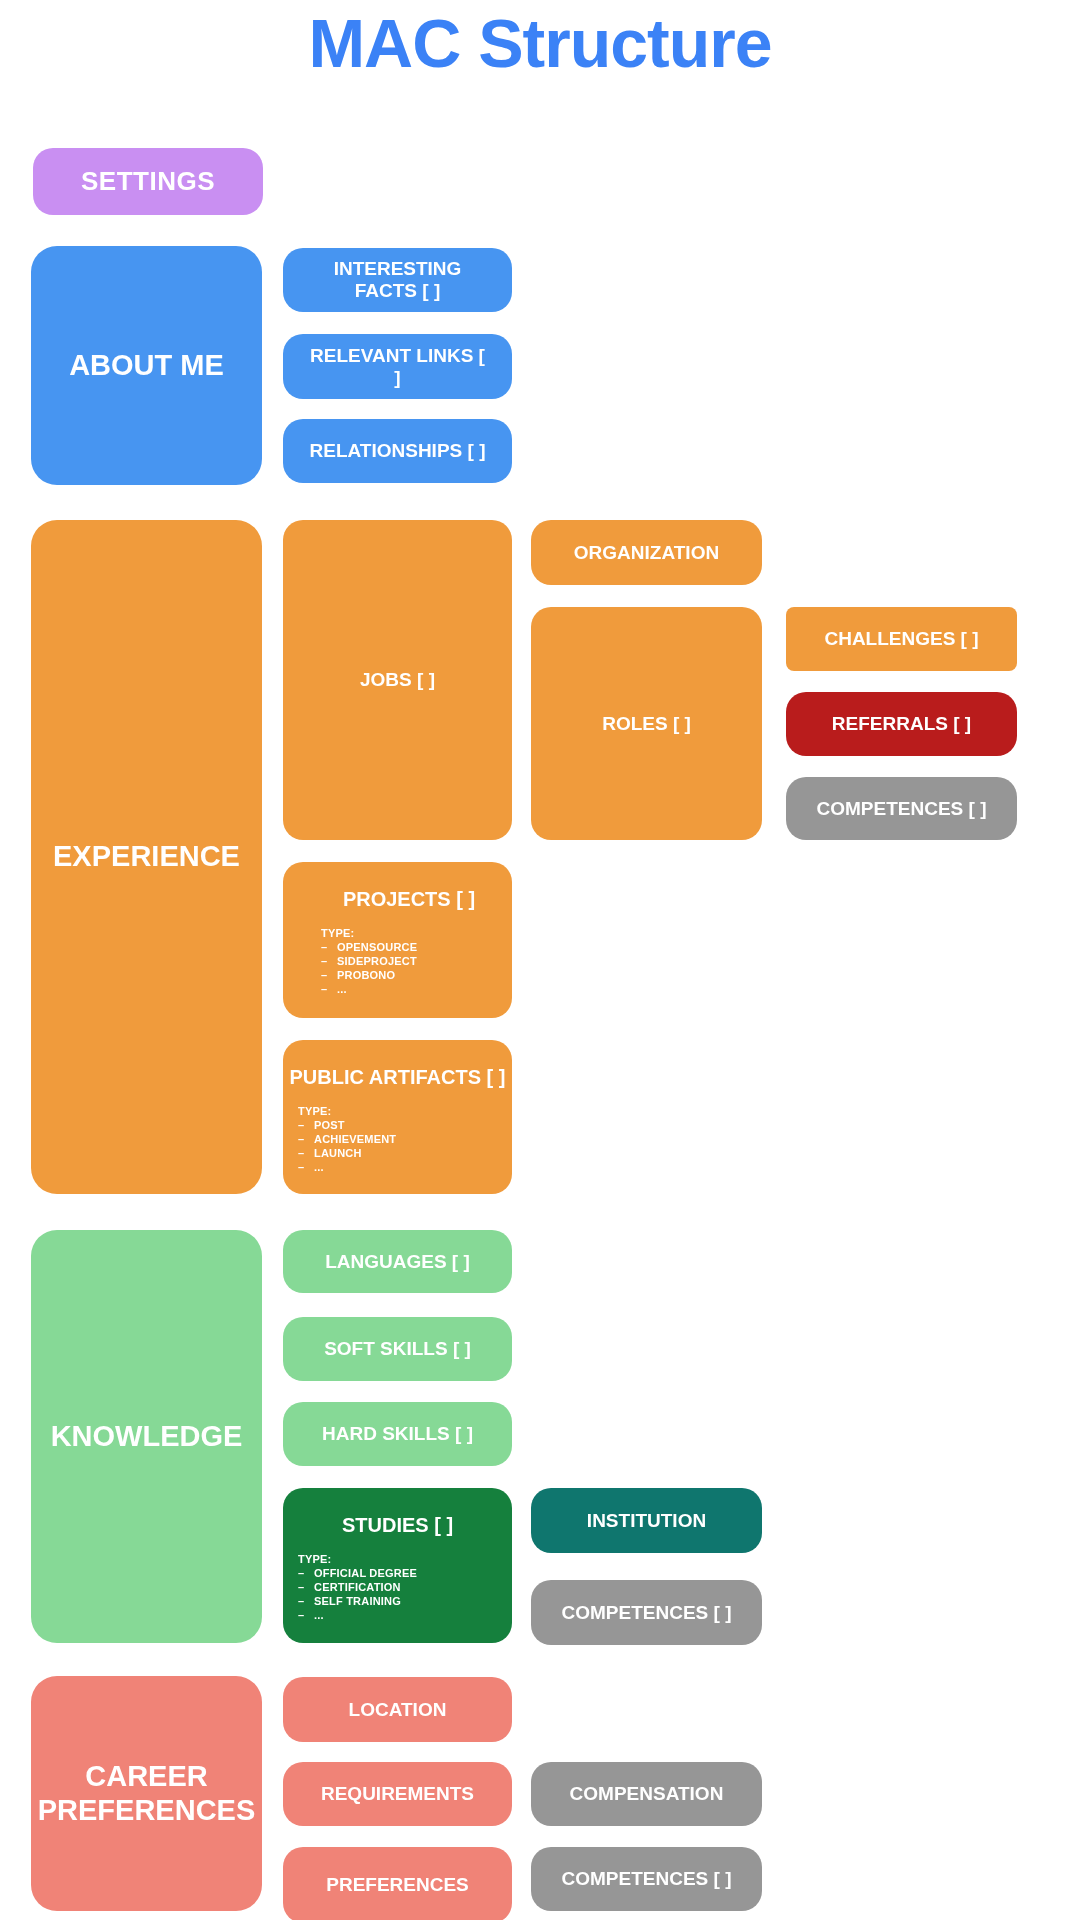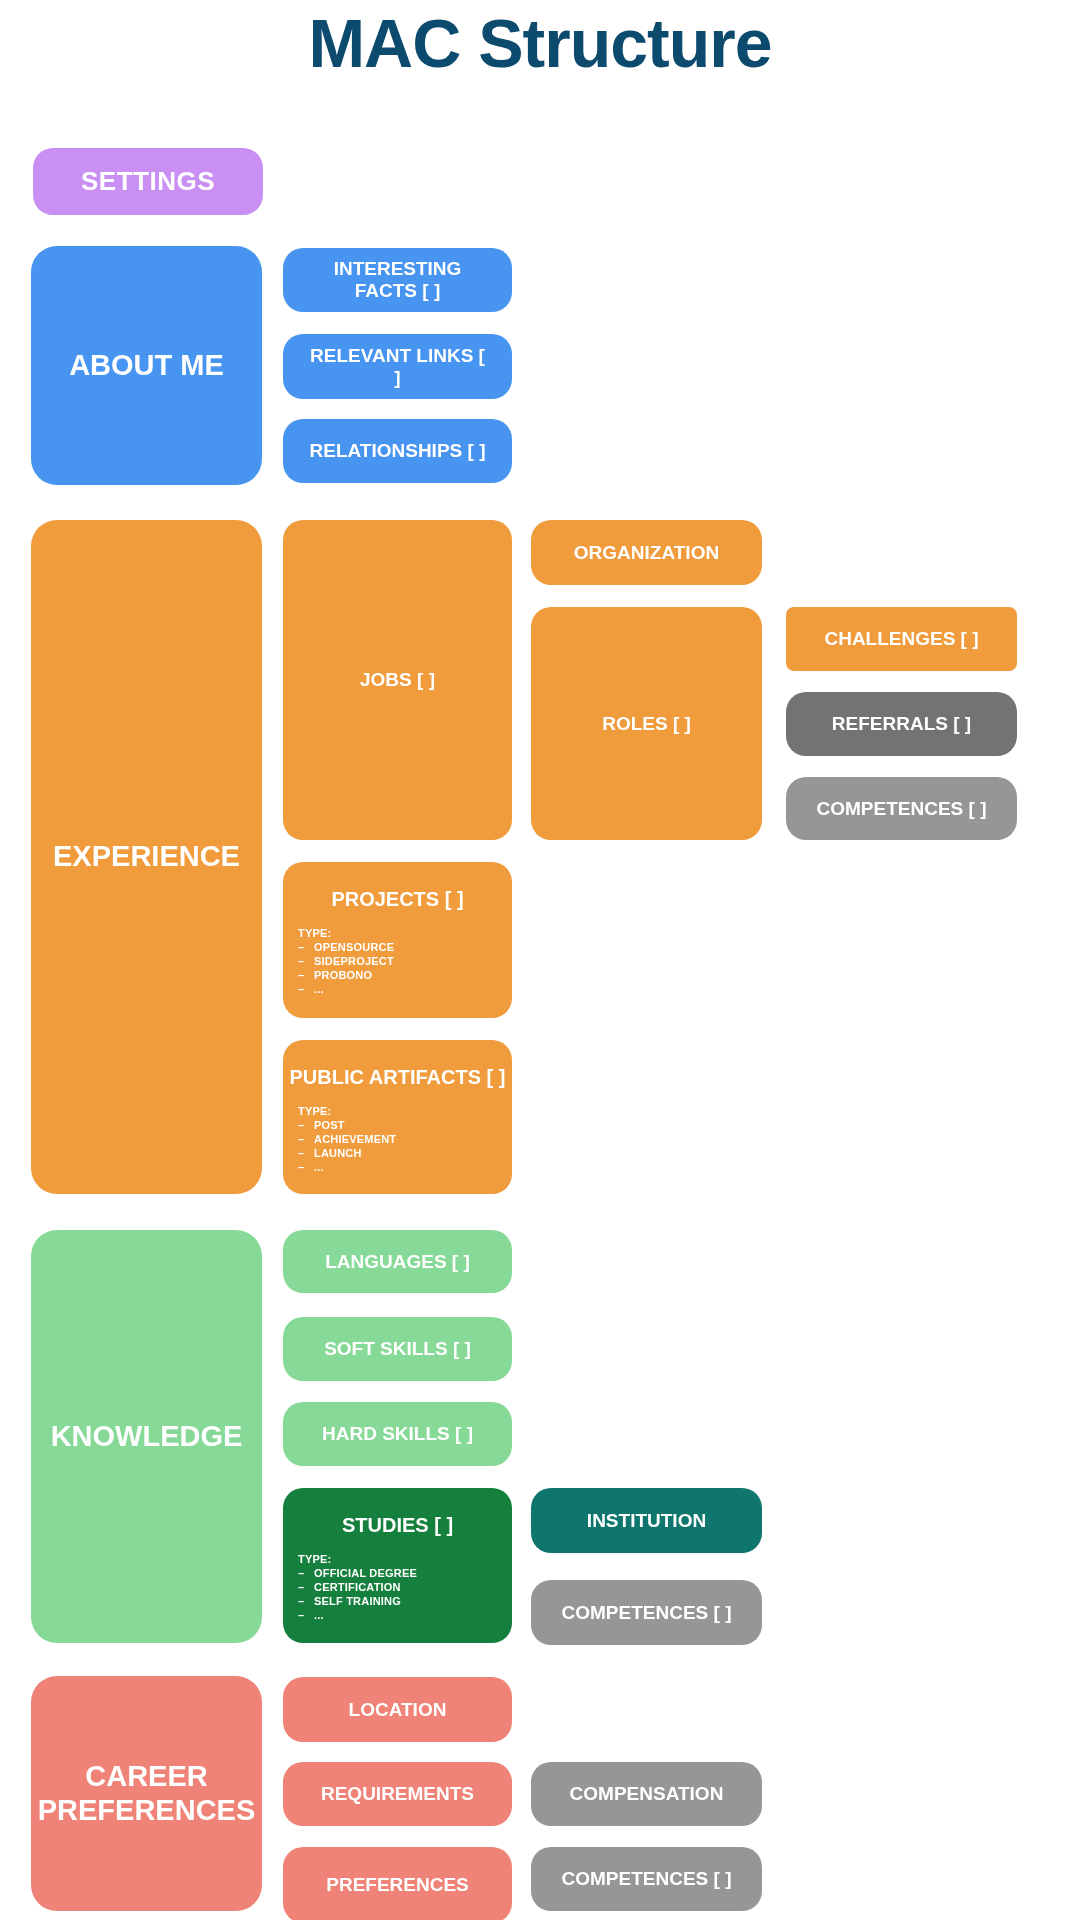--- a/index.html
+++ b/index.html
@@ -10,21 +10,21 @@
     font-family:"Liberation Sans", sans-serif;
     overflow:hidden;
   }
   .page-title{
     position:absolute;
     left:0;top:4px;width:1080px;
     text-align:center;
     font-size:68px;
     font-weight:800;
     letter-spacing:-1px;
-    color:#0c4a6e;
+    color:#3b82f6;
   }
   .node{
     position:absolute;
     border-radius:20px;
     color:#ffffff;
     display:flex;
     align-items:center;
     justify-content:center;
     box-sizing:border-box;
   }
@@ -107,28 +107,28 @@
   </div>
   <div class="node" style="left: 531px; top: 520px; width: 231px; height: 65px; background: rgb(240, 155, 60); align-items: center;">
     <span class="sub-label">ORGANIZATION</span>
   </div>
   <div class="node" style="left: 531px; top: 607px; width: 231px; height: 233px; background: rgb(240, 155, 60);">
     <span class="sub-label">ROLES [ ]</span>
   </div>
   <div class="node" style="left: 786px; top: 607px; width: 231px; height: 64px; background: rgb(240, 155, 60); border-radius: 8px;">
     <span class="sub-label">CHALLENGES [ ]</span>
   </div>
-  <div class="node" style="left: 786px; top: 692px; width: 231px; height: 64px; background: #737373;">
+  <div class="node" style="left: 786px; top: 692px; width: 231px; height: 64px; background: #b91c1c;">
     <span class="sub-label">REFERRALS [ ]</span>
   </div>
   <div class="node" style="left: 786px; top: 777px; width: 231px; height: 63px; background: rgb(150, 150, 150);">
     <span class="sub-label">COMPETENCES [ ]</span>
   </div>
 
-  <div class="node detail" style="left: 283px; top: 862px; width: 229px; height: 156px; background: rgb(240, 155, 60);">
+  <div class="node detail" style="left: 283px; top: 862px; width: 229px; height: 156px; background: rgb(240, 155, 60); padding-left: 23px;">
     <div class="detail-title">PROJECTS [ ]</div>
     <div class="detail-list">
       <div class="line">TYPE:</div>
       <div class="line">
           <span class="dash">–</span>
           <span>OPENSOURCE</span>
         </div>
       <div class="line">
           <span class="dash">–</span>
           <span>SIDEPROJECT</span>

